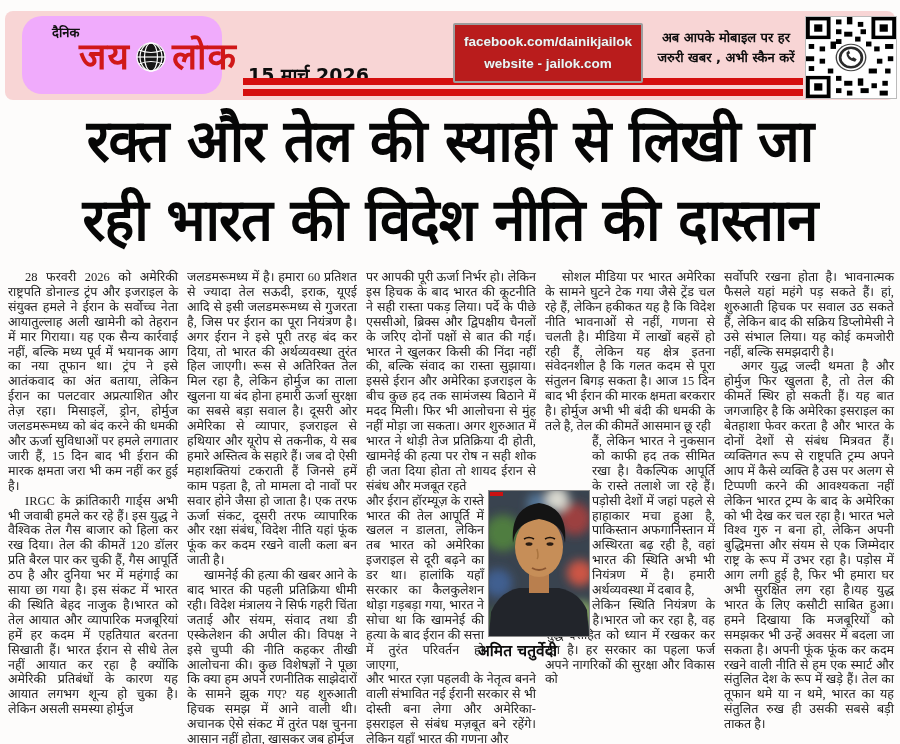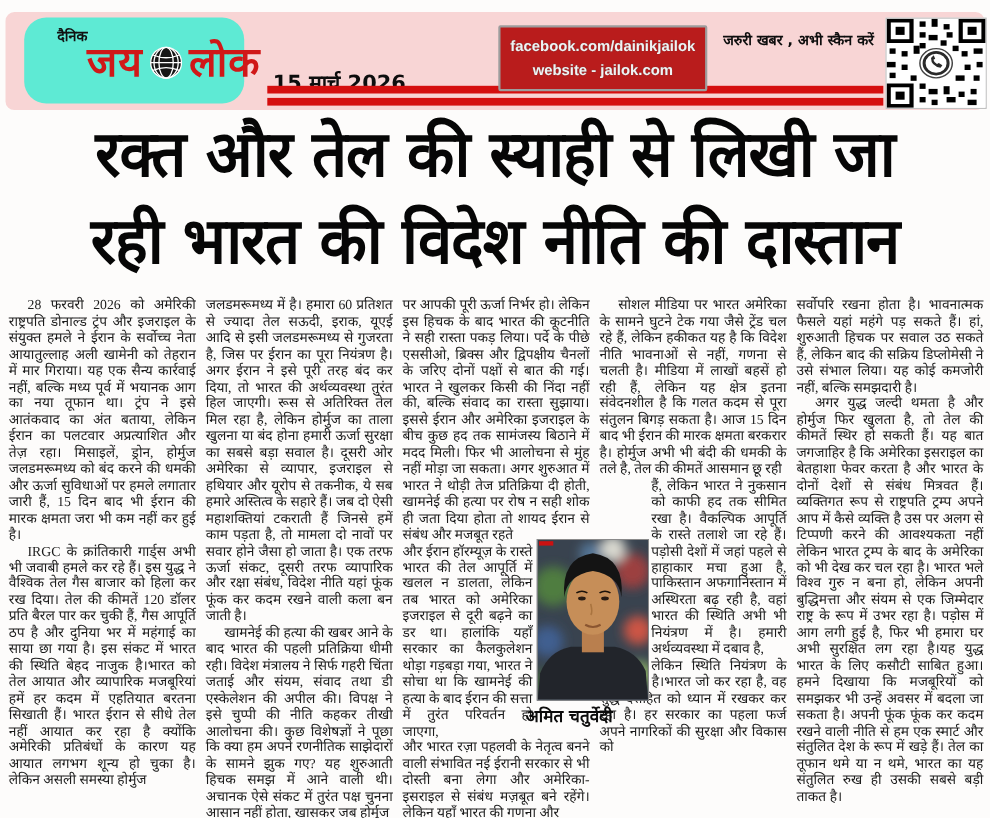--- a/index.html
+++ b/index.html
@@ -9,21 +9,21 @@
     font-family:"Liberation Serif","DejaVu Serif",serif;
     color:#1b1b1b;
   }
   
   .header-band{
     position:absolute; left:5px; top:11px; width:890px; height:89px;
     background:#f8d5d5; border-radius:8px;
   }
   .masthead-box{
     position:absolute; left:17px; top:5px; width:200px; height:78px;
-    background:#5eead4; border-radius:20px;
+    background:#f0abfc; border-radius:20px;
   }
   .masthead-tagline{
     position:absolute; left:30px; top:7px;
     font-family:"Liberation Sans","DejaVu Sans",sans-serif;
     font-size:13px; font-weight:700; color:#111;
   }
   .masthead-title{
     position:absolute; left:0; top:22px; width:200px;
     display:flex; align-items:center; justify-content:center; gap:6px;
     font-family:"DejaVu Sans","Liberation Sans",sans-serif;
@@ -121,20 +121,21 @@
     <div class="issue-date">15 मार्च 2026</div>
     <div class="stripe stripe1"></div>
     <div class="stripe stripe2"></div>
 
     <div class="social-box">
       <span>facebook.com/dainikjailok</span>
       <span>website - jailok.com</span>
     </div>
 
     <div class="promo-text">
+      <div>अब आपके मोबाइल पर हर</div>
       <div>जरुरी खबर , अभी स्कैन करें</div>
     </div>
 
     <div class="qr-box">
       <svg viewBox="0 0 33 33" preserveAspectRatio="none">
         <rect width="33" height="33" fill="#fff"></rect>
 
         <g fill="#000">
           <rect x="0" y="0" width="9" height="9"></rect>
             <rect x="24" y="0" width="9" height="9"></rect>

